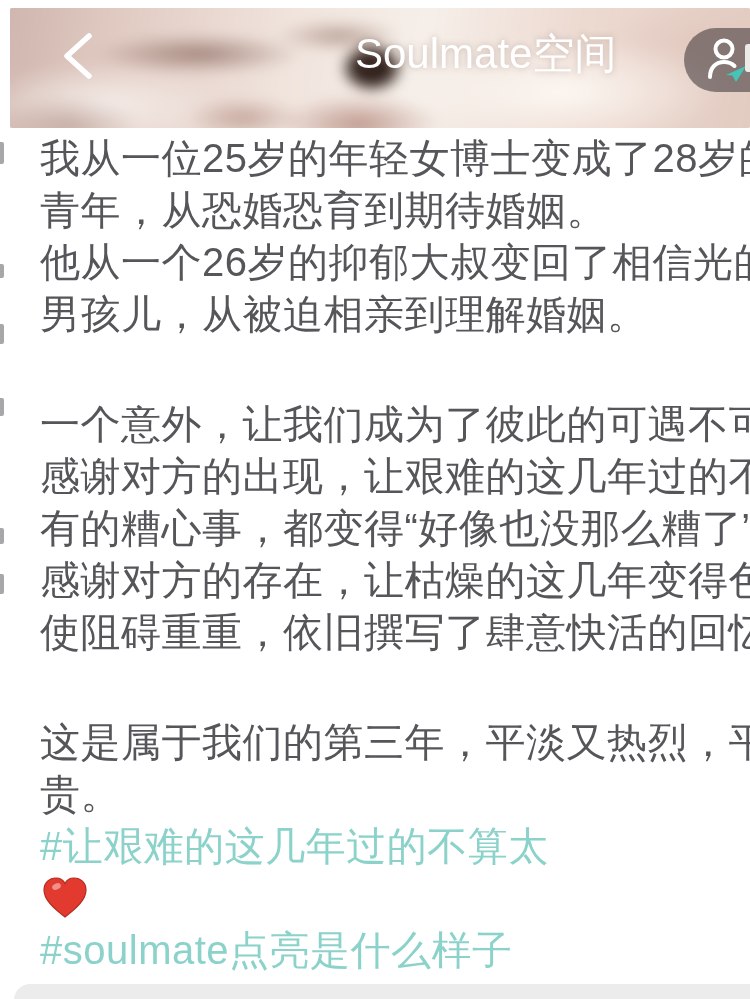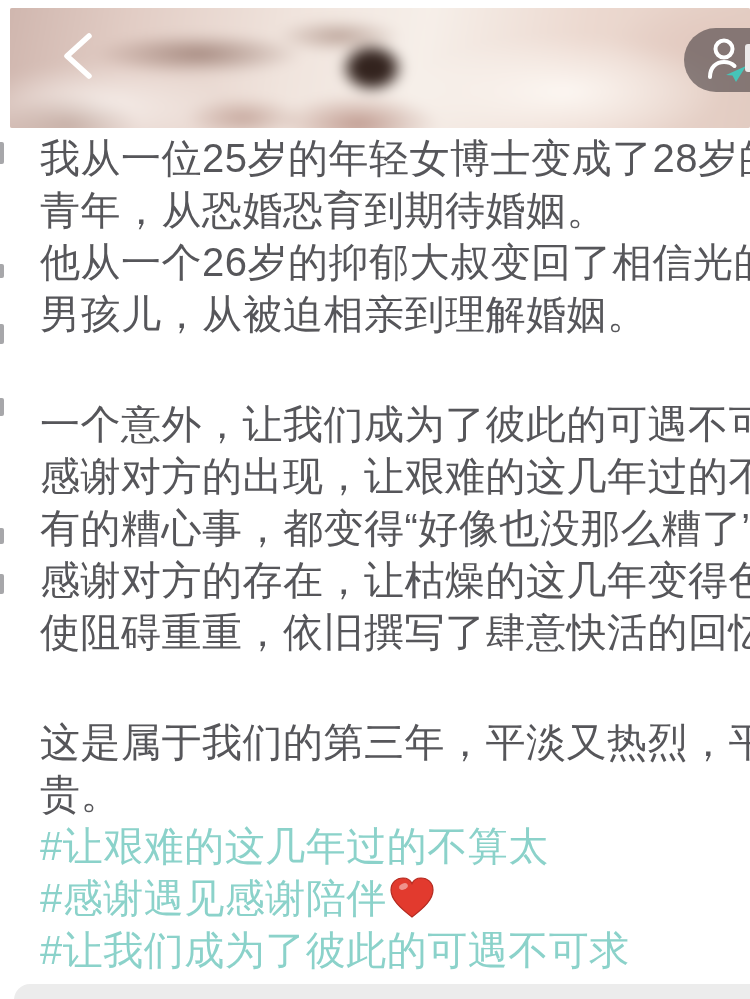--- a/index.html
+++ b/index.html
@@ -86,20 +86,21 @@
 
   <div class="photo">
     <div class="photo-blur"></div>
 
     <button class="back">
       <svg width="50" height="56" viewBox="0 0 50 56">
         <polyline points="34,8 12,28 34,48" fill="none" stroke="#ffffff" stroke-width="5.5" stroke-linecap="round" stroke-linejoin="round"></polyline>
       </svg>
     </button>
 
+    <div class="title">Soulmate空间</div>
 
     <button class="pill">
       <svg width="46" height="46" viewBox="0 0 46 46">
         <circle cx="20" cy="12" r="8.5" fill="none" stroke="#ffffff" stroke-width="4"></circle>
         <path d="M6 40 c0 -10 6.5 -15 14 -15 c4.5 0 8 1.5 10.5 4" fill="none" stroke="#ffffff" stroke-width="4" stroke-linecap="round"></path>
         <path d="M22 38 L42 29 L32 45 L28.5 38.5 Z" fill="#46c4b8"></path>
       </svg>
     </button>
 
     <div class="edge-sliver"></div>
@@ -116,25 +117,25 @@
         <div class="text-line">感谢对方的出现，让艰难的这几年过的不算太</div>
         <div class="text-line">有的糟心事，都变得“好像也没那么糟了”。</div>
         <div class="text-line">感谢对方的存在，让枯燥的这几年变得色彩斑</div>
         <div class="text-line">使阻碍重重，依旧撰写了肆意快活的回忆。</div>
         <div class="text-line gap"></div>
         <div class="text-line">这是属于我们的第三年，平淡又热烈，平凡但</div>
         <div class="text-line">贵。</div>
       </div>
     <div id="hashtags">
         <div class="hashtag-line"><span>#让艰难的这几年过的不算太</span></div>
-        <div class="hashtag-line"><span>#感谢遇见感谢陪伴</span><span class="heart"><svg width="46" height="42" viewBox="0 0 46 42">
+        <div class="hashtag-line"><span class="heart"><svg width="46" height="42" viewBox="0 0 46 42">
               <path d="M23 40 C10 30 2 22 2 13 C2 5.5 7.5 1 14 1 C18 1 21.5 3.2 23 6.5 C24.5 3.2 28 1 32 1 C38.5 1 44 5.5 44 13 C44 22 36 30 23 40 Z" fill="#e23a2e" stroke="#b32a20" stroke-width="1.2"></path>
               <ellipse cx="14.5" cy="9.5" rx="4.5" ry="3" fill="rgba(255,255,255,0.45)" transform="rotate(-22 14.5 9.5)"></ellipse>
             </svg></span></div>
-        <div class="hashtag-line"><span>#让我们成为了彼此的可遇不可求</span></div>
+        <div class="hashtag-line"><span>#soulmate点亮是什么样子</span></div>
       </div>
   </div>
 
   <div class="frag" style="top:142px;height:22px;"></div>
   <div class="frag" style="top:264px;height:14px;"></div>
   <div class="frag" style="top:324px;height:20px;"></div>
   <div class="frag" style="top:398px;height:18px;"></div>
   <div class="frag" style="top:528px;height:16px;"></div>
   <div class="frag" style="top:574px;height:20px;"></div>
 

